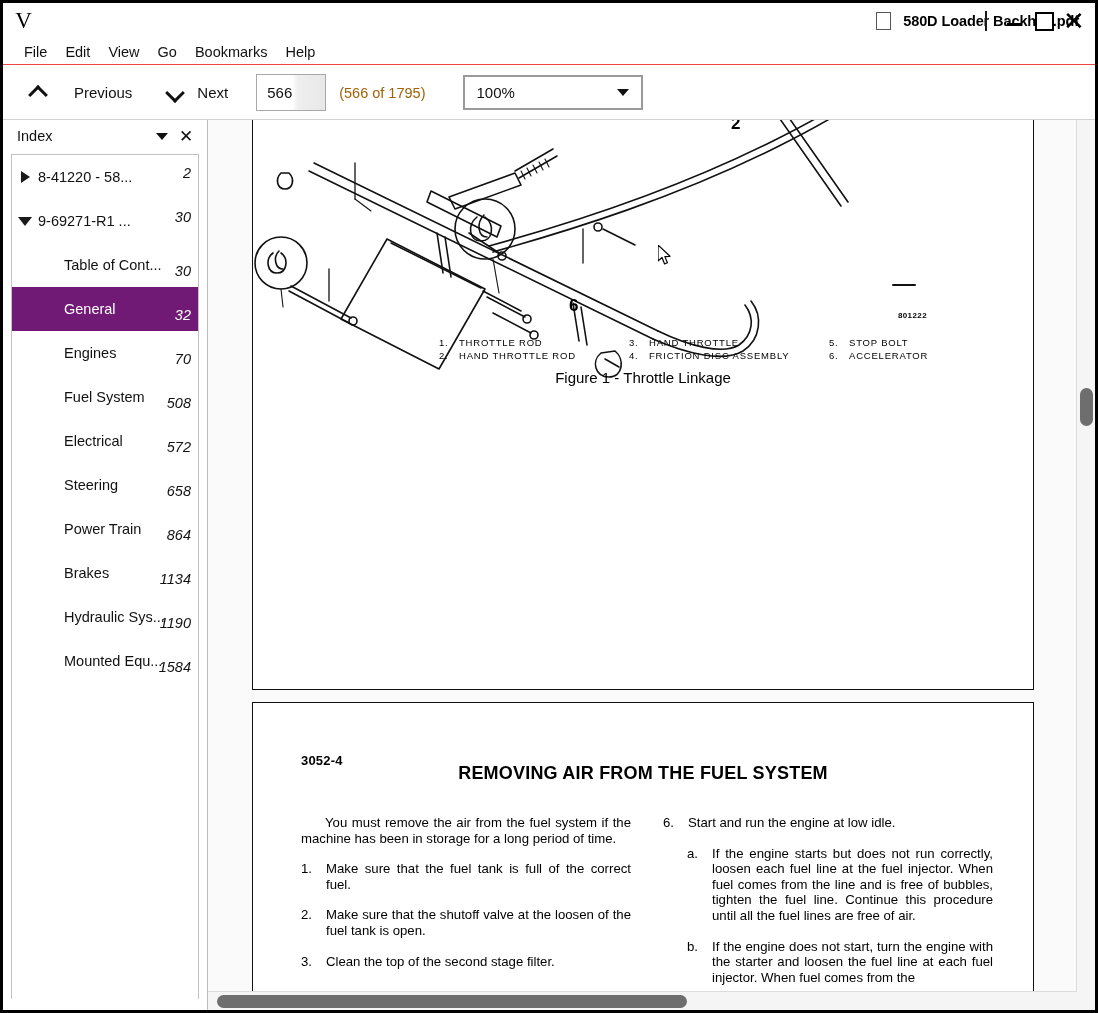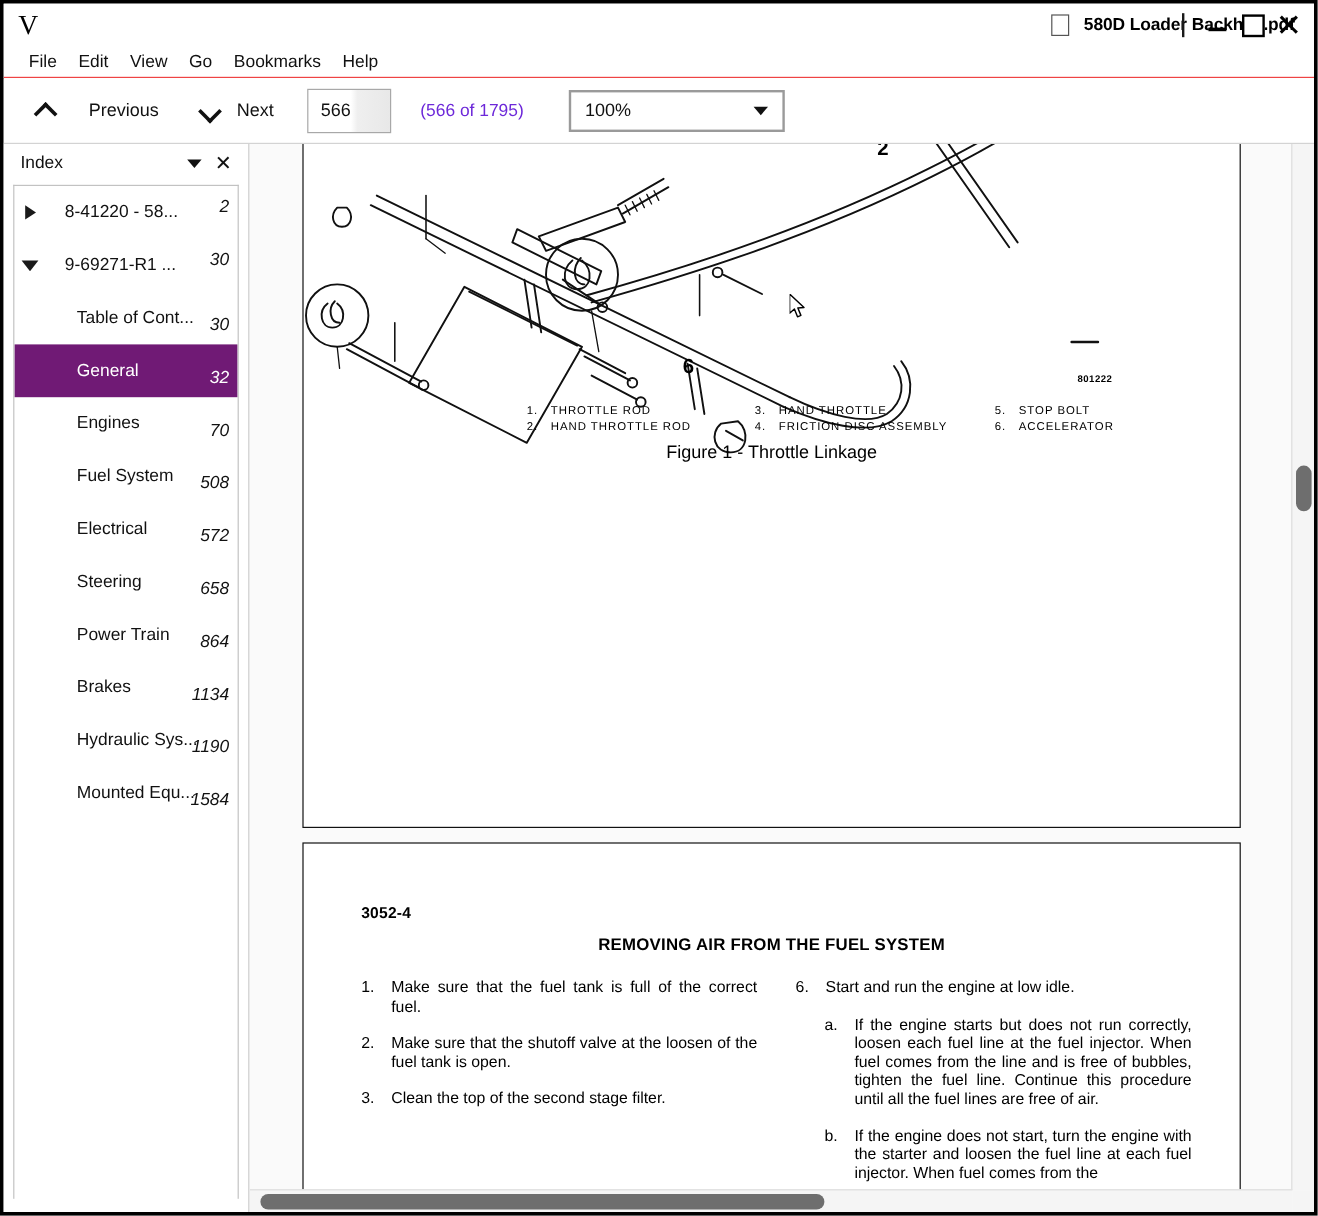--- a/index.html
+++ b/index.html
@@ -119,22 +119,22 @@
     width: 70px; height: 37px;
     box-sizing: border-box;
     border: 1px solid #a8a8a8;
     background: linear-gradient(to right,#ffffff 0%,#ffffff 52%,#efefef 60%,#e8e8e8 100%);
     font-size: 15px; color: #111;
     padding: 0 0 0 10px;
     line-height: 35px;
     font-family: "Liberation Sans", sans-serif;
   }
   .page-count {
-    margin-left: 24px;
-    font-size: 14.5px; color: #6d28d9;
+    margin-left: 13px;
+    font-size: 14.5px; color: #a16207;
   }
   .zoom-select {
     margin-left: 38px;
     width: 180px; height: 35px;
     box-sizing: border-box;
     border: 2px solid #9a9a9a;
     background: #ffffff;
     display: flex; align-items: center;
     justify-content: space-between;
     padding: 0 12px 0 11px;
@@ -211,21 +211,21 @@
   .tri-down {
     width: 0; height: 0;
     border-left: 7px solid transparent;
     border-right: 7px solid transparent;
     border-top: 9px solid #1a1a1a;
   }
   .tree-label {
     font-size: 14.5px; color: #111;
     white-space: nowrap; overflow: hidden;
   }
-  .tree-row.lvl1 .tree-label { margin-left: 16px; }
+  .tree-row.lvl1 .tree-label { margin-left: 0px; }
   .tree-row.lvl2 .twisty { flex: 0 0 52px; width: 52px; }
   .tree-page {
     position: absolute; right: 7px;
     font-size: 14.5px; color: #111;
     font-style: italic;
   }
   .tree-row.lvl1 .tree-page { top: 10px; }
   .tree-row.lvl2 .tree-page { top: 20px; }
 
   
@@ -285,23 +285,23 @@
     width: 14px; height: 20px;
     pointer-events: none;
   }
 
   
   .pg-folio {
     position: absolute; left: 48px; top: 50px;
     font-size: 13px; font-weight: bold; letter-spacing: 0.2px;
   }
   .pg-heading {
-    position: absolute; left: 0; right: 0; top: 76px;
+    position: absolute; left: 0; right: 0; top: 60px;
     text-align: center;
-    font-size: 14px; font-weight: bold; letter-spacing: 0.2px;
+    font-size: 18px; font-weight: bold; letter-spacing: 0.2px;
   }
   .cols {
     position: absolute; left: 48px; top: 112px; right: 40px;
     display: flex; gap: 32px;
   }
   .col { width: 330px; font-size: 13.2px; line-height: 15.6px; }
   .col p { margin: 0 0 15px 0; text-align: justify; }
   .col p.indent { text-indent: 24px; }
   .li { display: flex; margin: 0 0 15px 0; }
   .li .marker { width: 25px; flex: 0 0 25px; }
@@ -611,20 +611,21 @@
             <div class="fig-caption">Figure 1 - Throttle Linkage</div>
           </div>
         </div>
 
         <div class="page" id="page-bottom">
           <div class="pg-folio">3052-4</div>
           <div class="pg-heading">REMOVING AIR FROM THE FUEL SYSTEM</div>
 
           <div class="cols">
             <div class="col">
+              <p class="indent">You must remove the air from the fuel system if the machine has been in storage for a long period of time.</p>
               <div class="li">
                 <span class="marker">1.</span>
                 <span class="body">Make sure that the fuel tank is full of the correct fuel.</span>
               </div>
               <div class="li">
                 <span class="marker">2.</span>
                 <span class="body">Make sure that the shutoff valve at the loosen of the fuel tank is open.</span>
               </div>
               <div class="li">
                 <span class="marker">3.</span>

